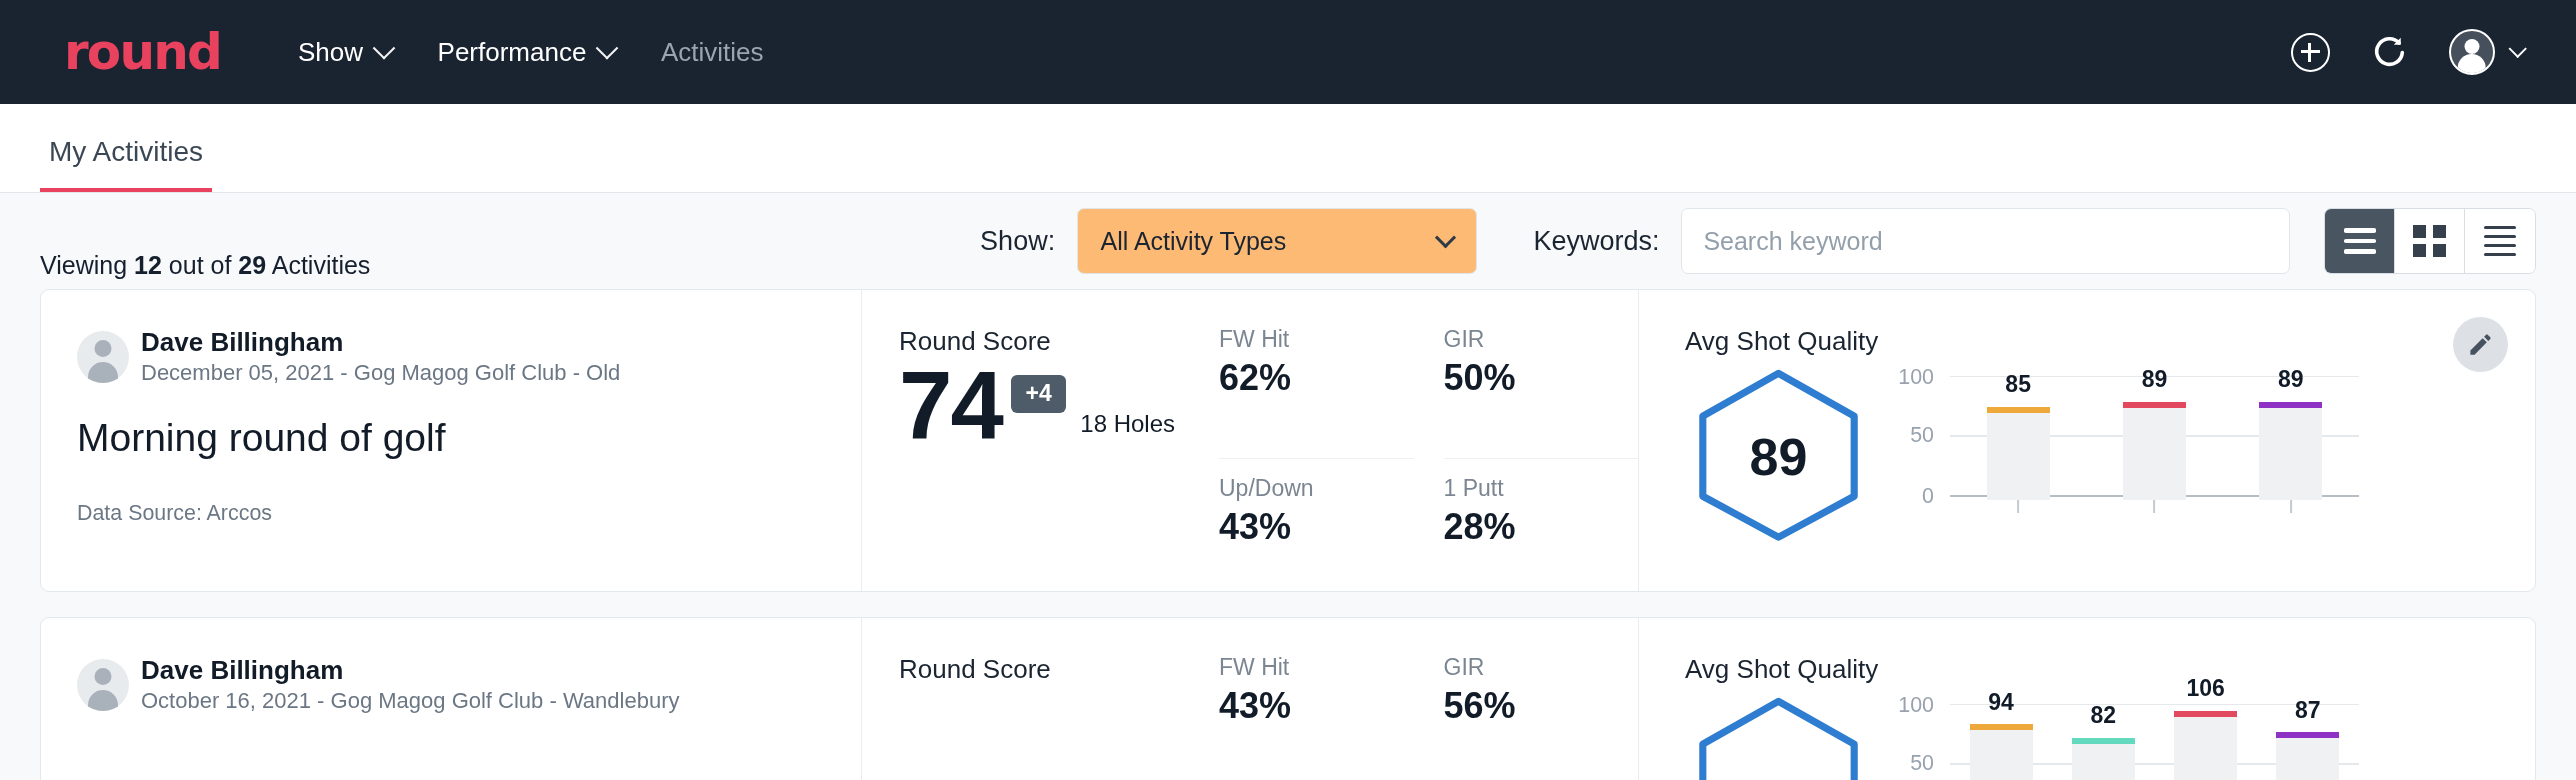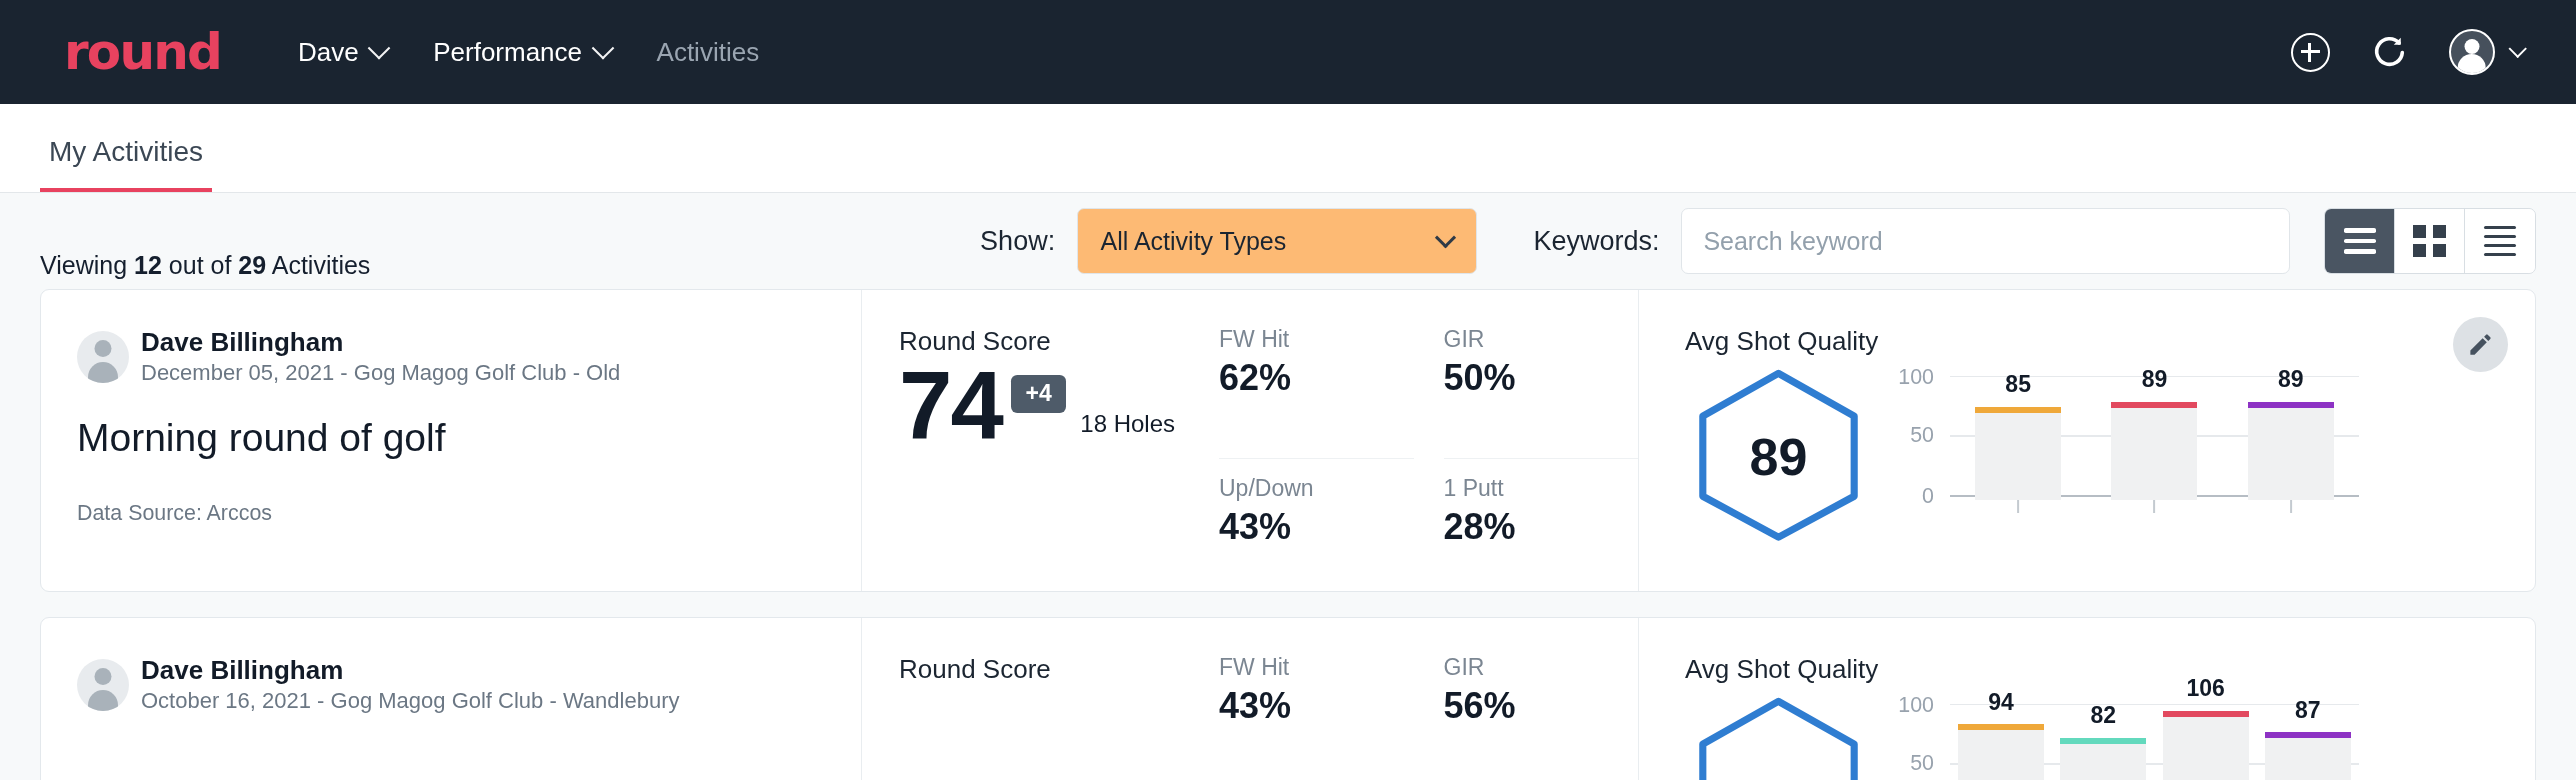--- a/index.html
+++ b/index.html
@@ -210,21 +210,21 @@
   }
   .plot {
     position: absolute; left: 55px; right: 0; top: 0; height: 136px;
   }
   .gl { position: absolute; left: 0; right: 0; height: 1.8px; background: #e6e9ec; }
   .gl.zero { background: #b6bdc4; }
   .bars {
     position: absolute; left: 0; right: 0; top: 0; height: 136px;
     display: flex; justify-content: space-around; align-items: flex-end;
   }
-  .bargrp { width: 86px; position: relative; height: 100%; }
+  .bargrp { width: 63px; position: relative; height: 100%; }
   .bar {
     position: absolute; bottom: 0; left: 0; right: 0;
     background: #f0f1f2;
   }
   .bar .cap { position: absolute; top: 0; left: 0; right: 0; height: 6.2px; }
   .bar-val {
     position: absolute; left: 0; right: 0; text-align: center;
     font-size: 23px; font-weight: 700; color: #121b28;
   }
   .xlabels {
@@ -244,21 +244,21 @@
   }
 </style>
 </head>
 <body>
 
 <div class="topbar">
   <div class="logo">round</div>
 
   <div class="nav">
     <div class="nav-item">
-      <span>Dave</span>
+      <span>Show</span>
       <span class="chev"></span>
     </div>
     <div class="nav-item">
       <span>Performance</span>
       <span class="chev"></span>
     </div>
     <div class="nav-item muted">
       <span>Activities</span>
     </div>
   </div>

